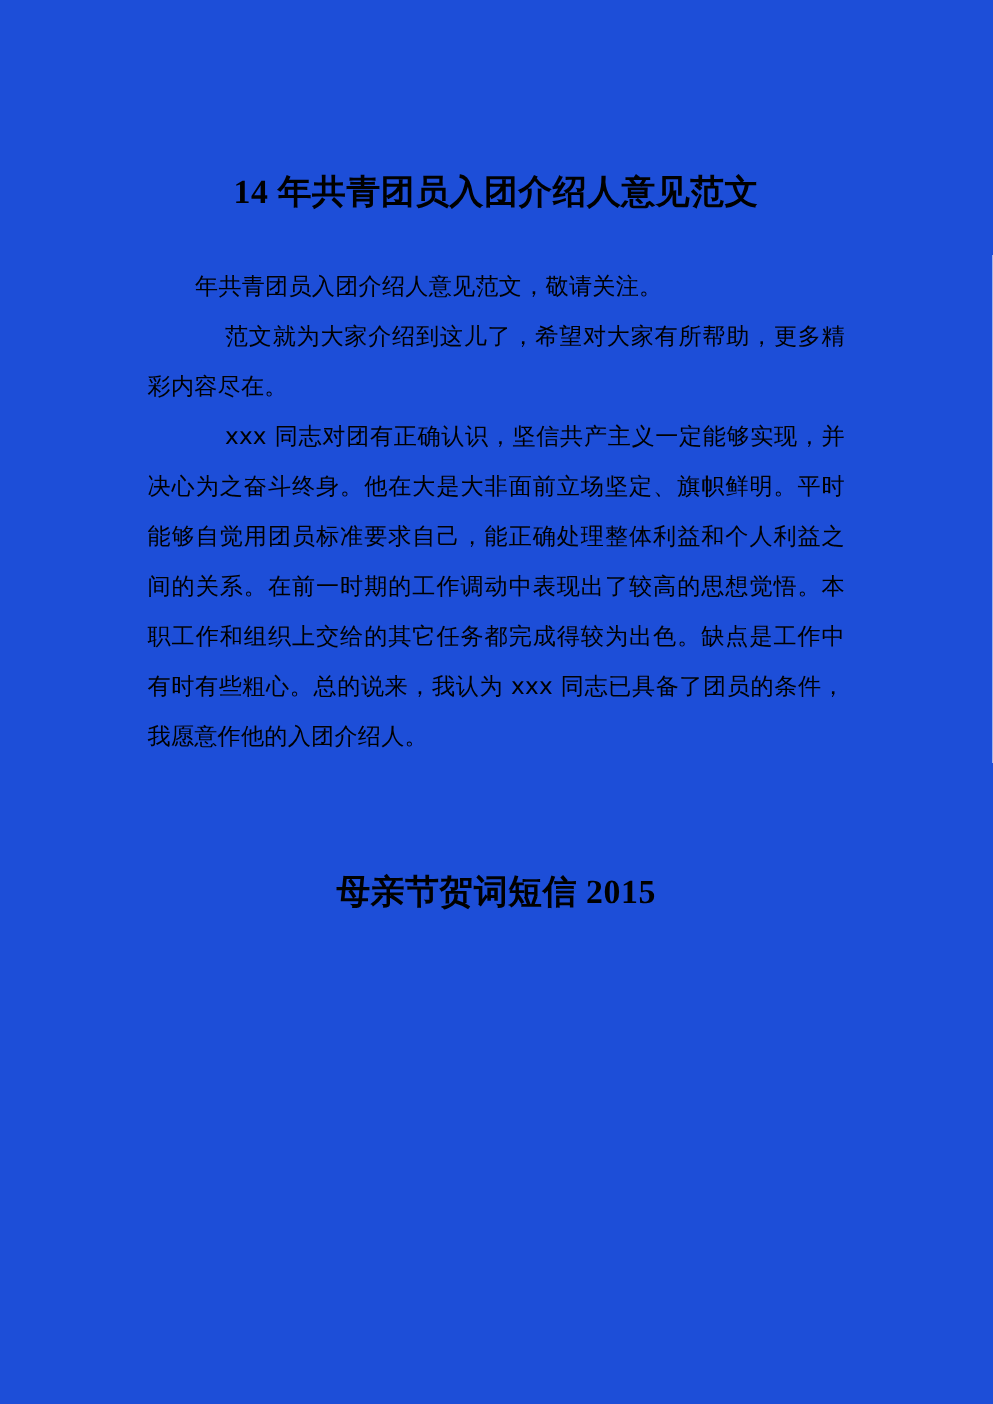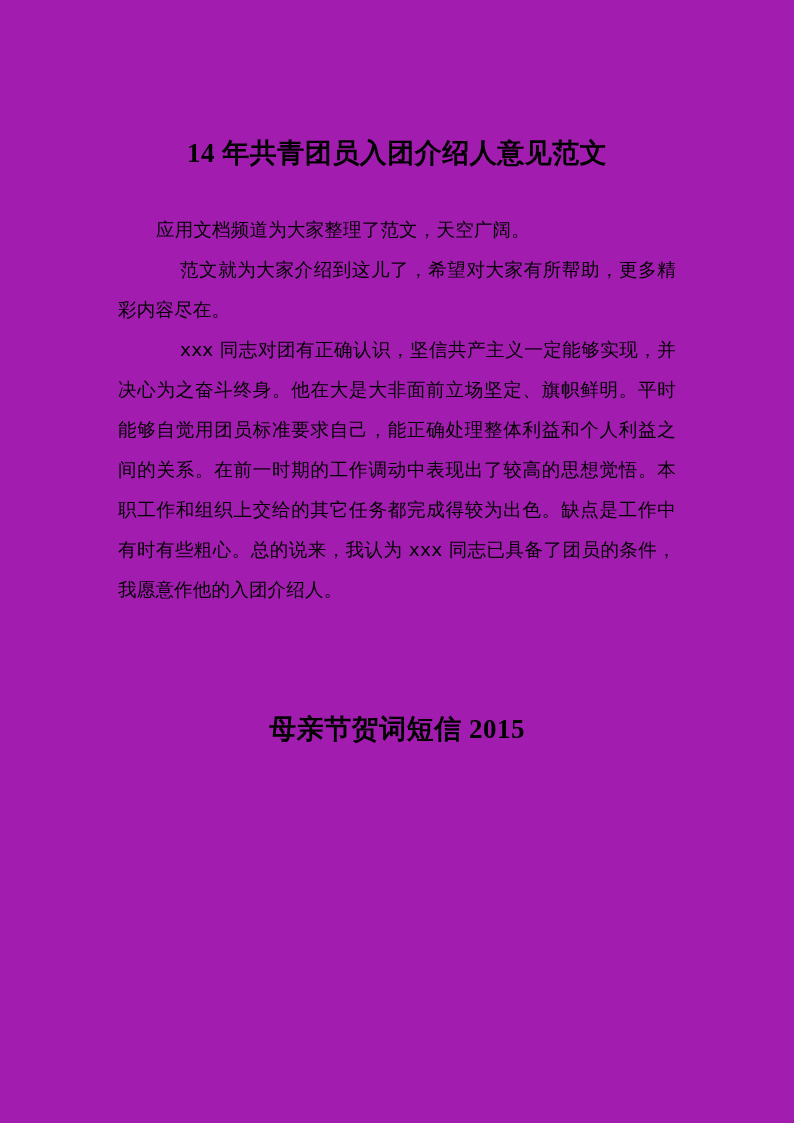--- a/index.html
+++ b/index.html
@@ -14,41 +14,41 @@
     font-family: "DejaVu Sans", sans-serif;
     color: #000000;
     overflow: hidden;
   }
   .page {
     position: absolute;
     left: 0;
     top: 0;
     width: 794px;
     height: 1123px;
-    background: #a21caf;
+    background: #1d4ed8;
   }
   .content {
     position: absolute;
     left: 118px;
     top: 0;
     width: 558px;
   }
 
   
   .doc-title {
     font-family: "Liberation Serif", "DejaVu Serif", serif;
     font-weight: bold;
     font-size: 27px;
     line-height: 34px;
     text-align: center;
     letter-spacing: 0.5px;
     white-space: nowrap;
   }
   #title-1 { margin-top: 136px; }
-  #title-2 { margin-top: 16px; }
+  #title-2 { margin-top: 0; }
 
   
   .para {
     font-family: "DejaVu Sans", "Liberation Sans", sans-serif;
     font-size: 18.5px;
     line-height: 40px;
     text-align: justify;
     text-justify: inter-ideograph;
     letter-spacing: 0.2px;
     margin: 0;
@@ -77,21 +77,21 @@
 </head>
 <body>
 
 <div class="page">
   <div class="content">
 
     <h1 class="doc-title" id="title-1">14 年共青团员入团介绍人意见范文</h1>
 
     <div class="spacer-intro"></div>
 
-    <p class="para indent-2">应用文档频道为大家整理了范文，天空广阔。</p>
+    <p class="para indent-2">年共青团员入团介绍人意见范文，敬请关注。</p>
 
     <p class="para indent-3">范文就为大家介绍到这儿了，希望对大家有所帮助，更多精彩内容尽在。</p>
 
     <p class="para indent-3">xxx 同志对团有正确认识，坚信共产主义一定能够实现，并决心为之奋斗终身。他在大是大非面前立场坚定、旗帜鲜明。平时能够自觉用团员标准要求自己，能正确处理整体利益和个人利益之间的关系。在前一时期的工作调动中表现出了较高的思想觉悟。本职工作和组织上交给的其它任务都完成得较为出色。缺点是工作中有时有些粗心。总的说来，我认为 xxx 同志已具备了团员的条件，我愿意作他的入团介绍人。</p>
 
     <div class="spacer-mid"></div>
 
     <h1 class="doc-title" id="title-2">母亲节贺词短信 2015</h1>
 
     <div class="spacer-after-title2"></div>

